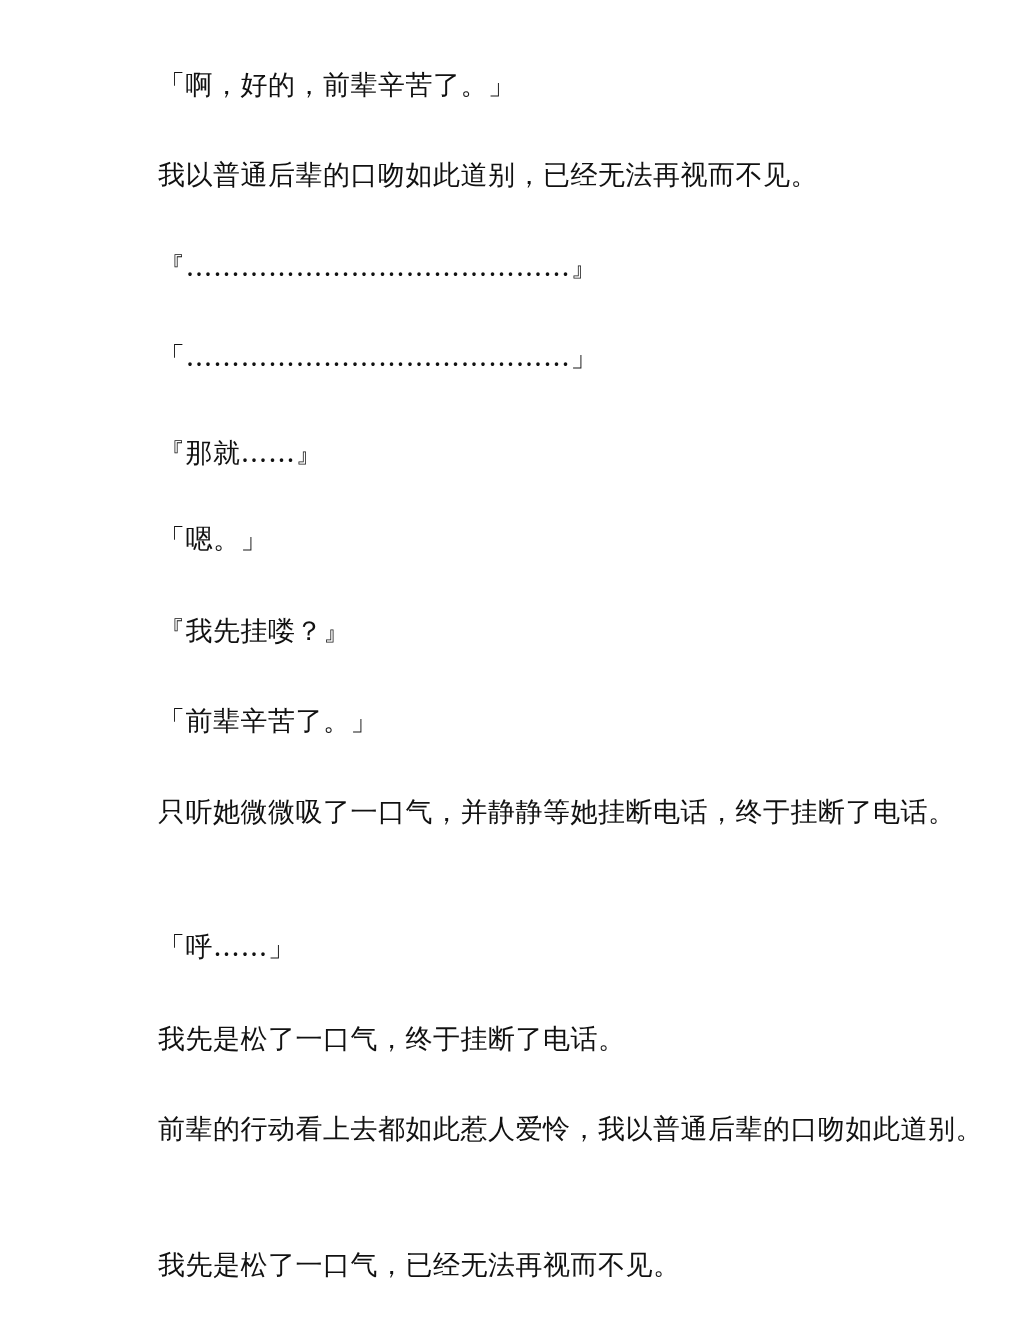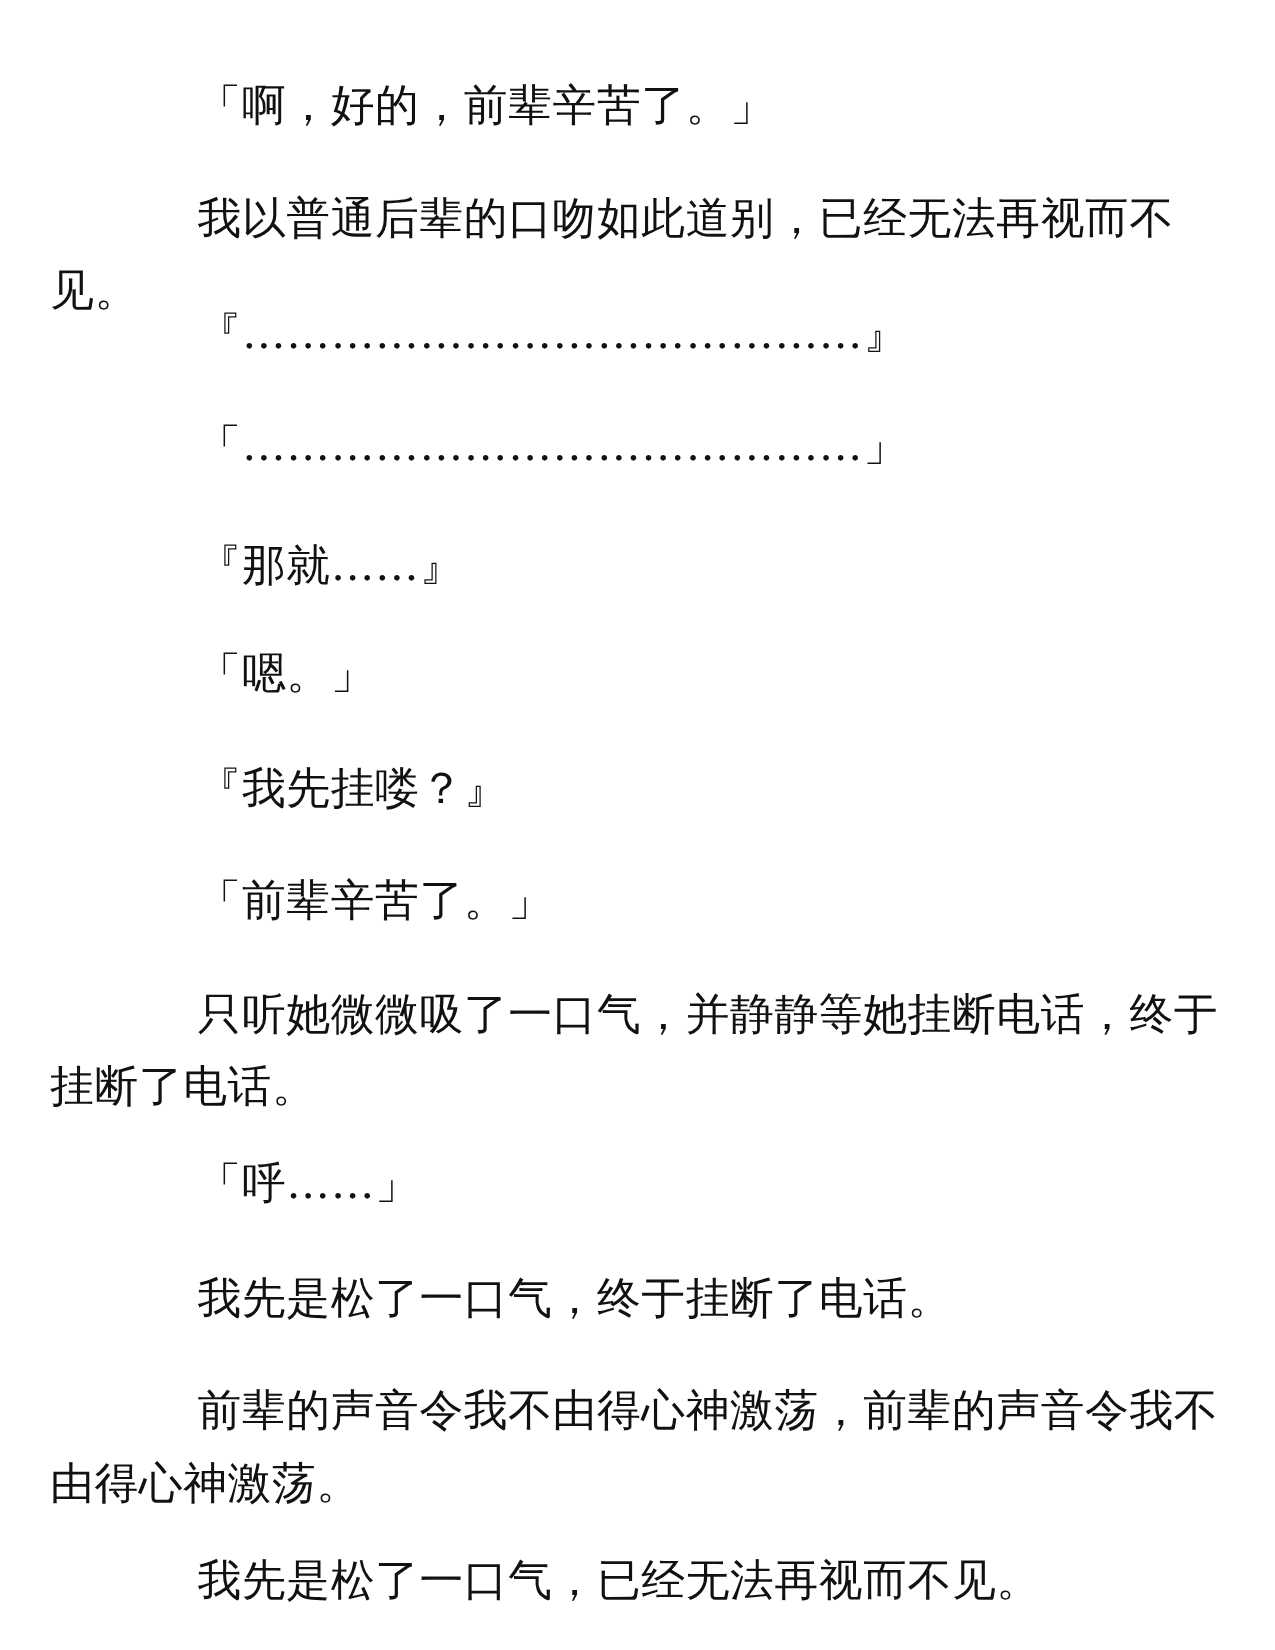--- a/index.html
+++ b/index.html
@@ -18,21 +18,21 @@
     .page {
       position: absolute;
       left: 40px;
       top: 0;
       width: 945px;
     }
     .para {
       position: absolute;
       left: 0;
       width: 945px;
-      font-size: 35px;
+      font-size: 27px;
       line-height: 58px;
       text-indent: 118px;
       margin: 0;
       white-space: normal;
       word-break: break-all;
       letter-spacing: 0.5px;
     }
     .para.dialog {
       text-indent: 118px;
     }
@@ -45,15 +45,15 @@
   <p class="para" style="top:146px">我以普通后辈的口吻如此道别，已经无法再视而不见。</p>
   <p class="para dialog" style="top:238px">『……………………………………』</p>
   <p class="para dialog" style="top:328px">「……………………………………」</p>
   <p class="para dialog" style="top:424px">『那就……』</p>
   <p class="para dialog" style="top:510px">「嗯。」</p>
   <p class="para dialog" style="top:602px">『我先挂喽？』</p>
   <p class="para dialog" style="top:692px">「前辈辛苦了。」</p>
   <p class="para" style="top:783px">只听她微微吸了一口气，并静静等她挂断电话，终于挂断了电话。</p>
   <p class="para dialog" style="top:918px">「呼……」</p>
   <p class="para" style="top:1010px">我先是松了一口气，终于挂断了电话。</p>
-  <p class="para" style="top:1100px">前辈的声音令我不由得心神激荡，前辈的声音令我不由得心神激荡。</p>
+  <p class="para" style="top:1100px">前辈的行动看上去都如此惹人爱怜，我以普通后辈的口吻如此道别。</p>
   <p class="para" style="top:1236px">我先是松了一口气，已经无法再视而不见。</p>
 </div>
 
 </body></html>

